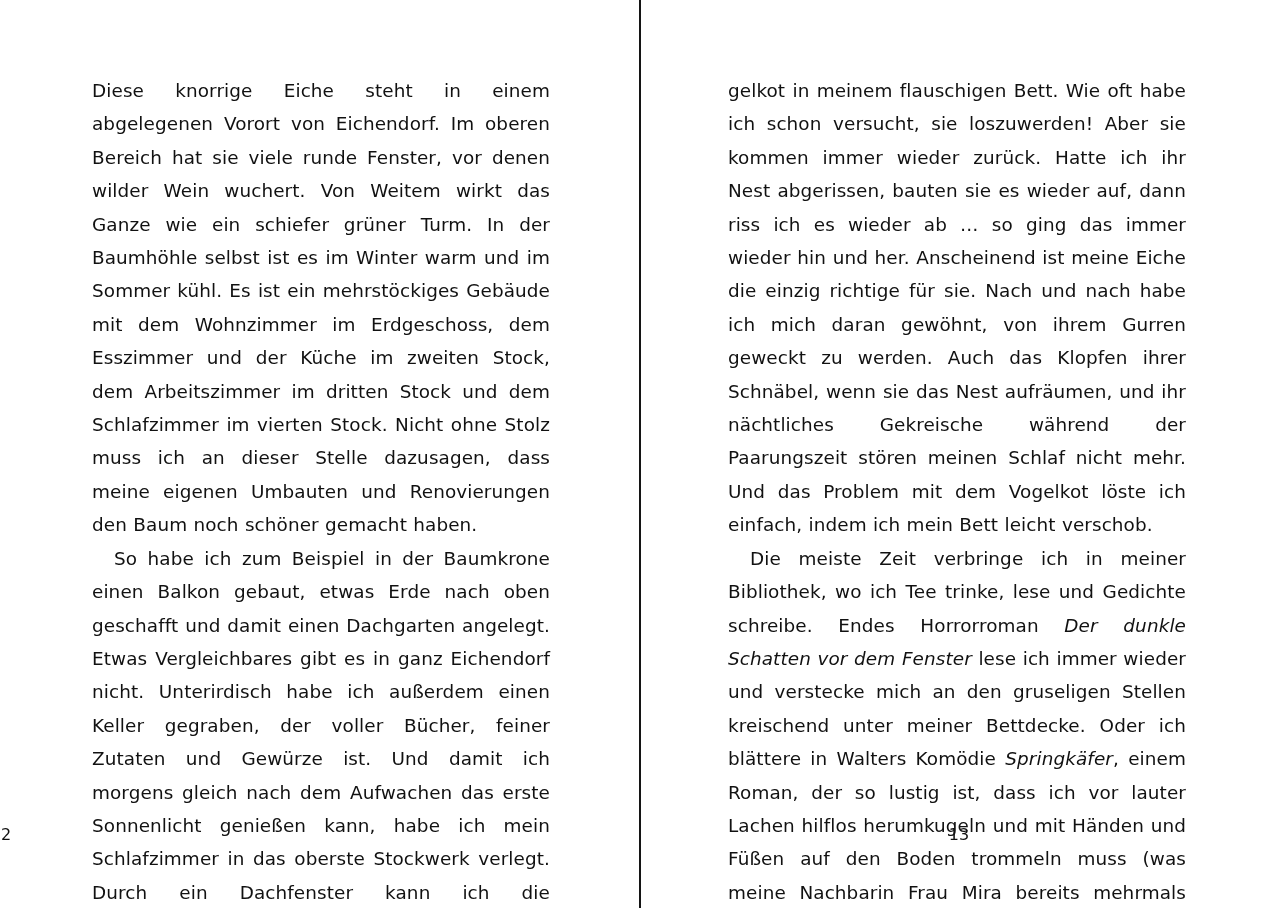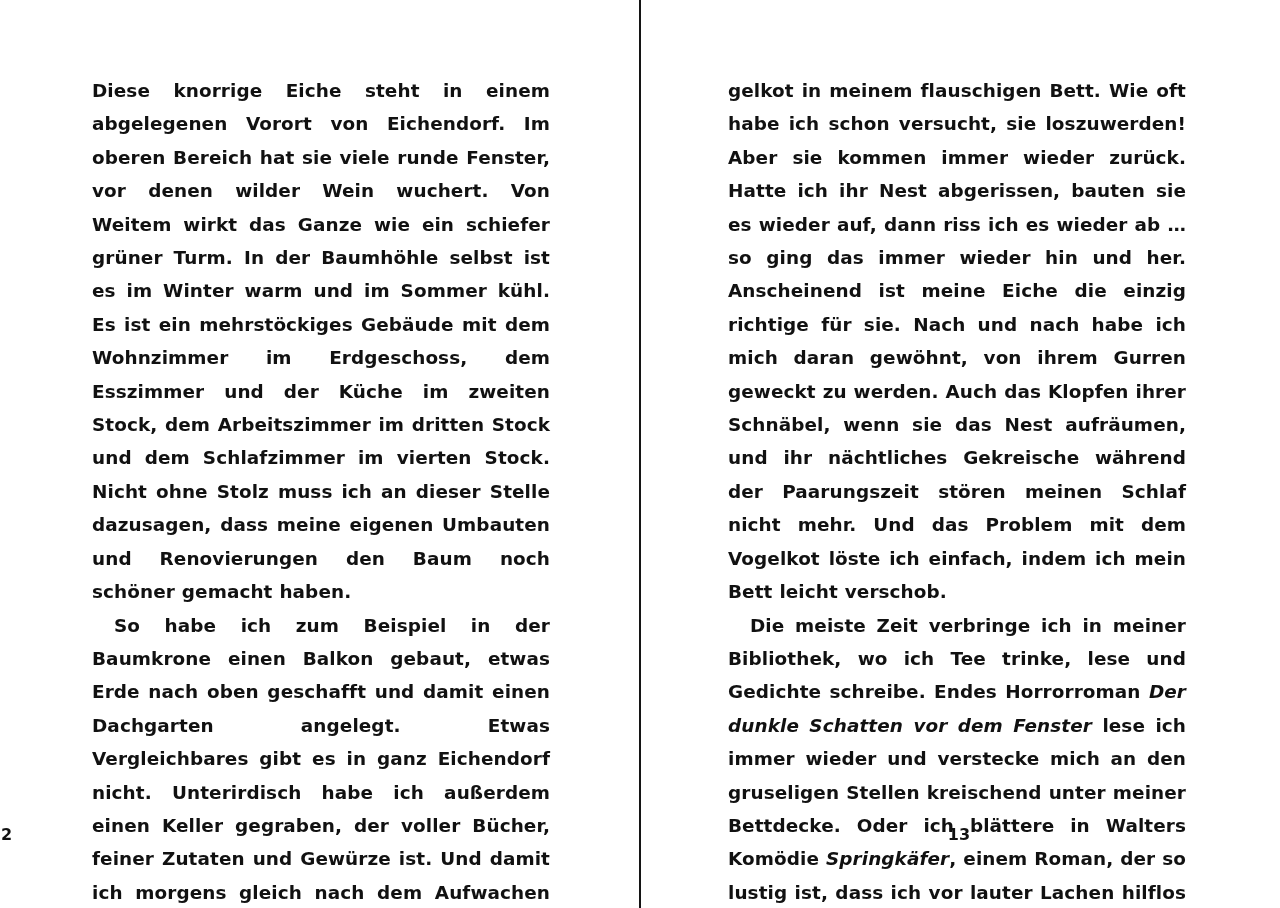--- a/index.html
+++ b/index.html
@@ -31,21 +31,20 @@
     width: 2px;
     height: 908px;
     background: #141414;
   }
 
   .page {
     position: relative;
     width: 640px;
     height: 756px;
     box-sizing: border-box;
-    font-weight: bold;
   }
 
   .page-left .text-column {
     margin: 0;
     position: absolute;
     left: 92px;
     top: 74px;
     width: 458px;
   }
   .page-right .text-column {

